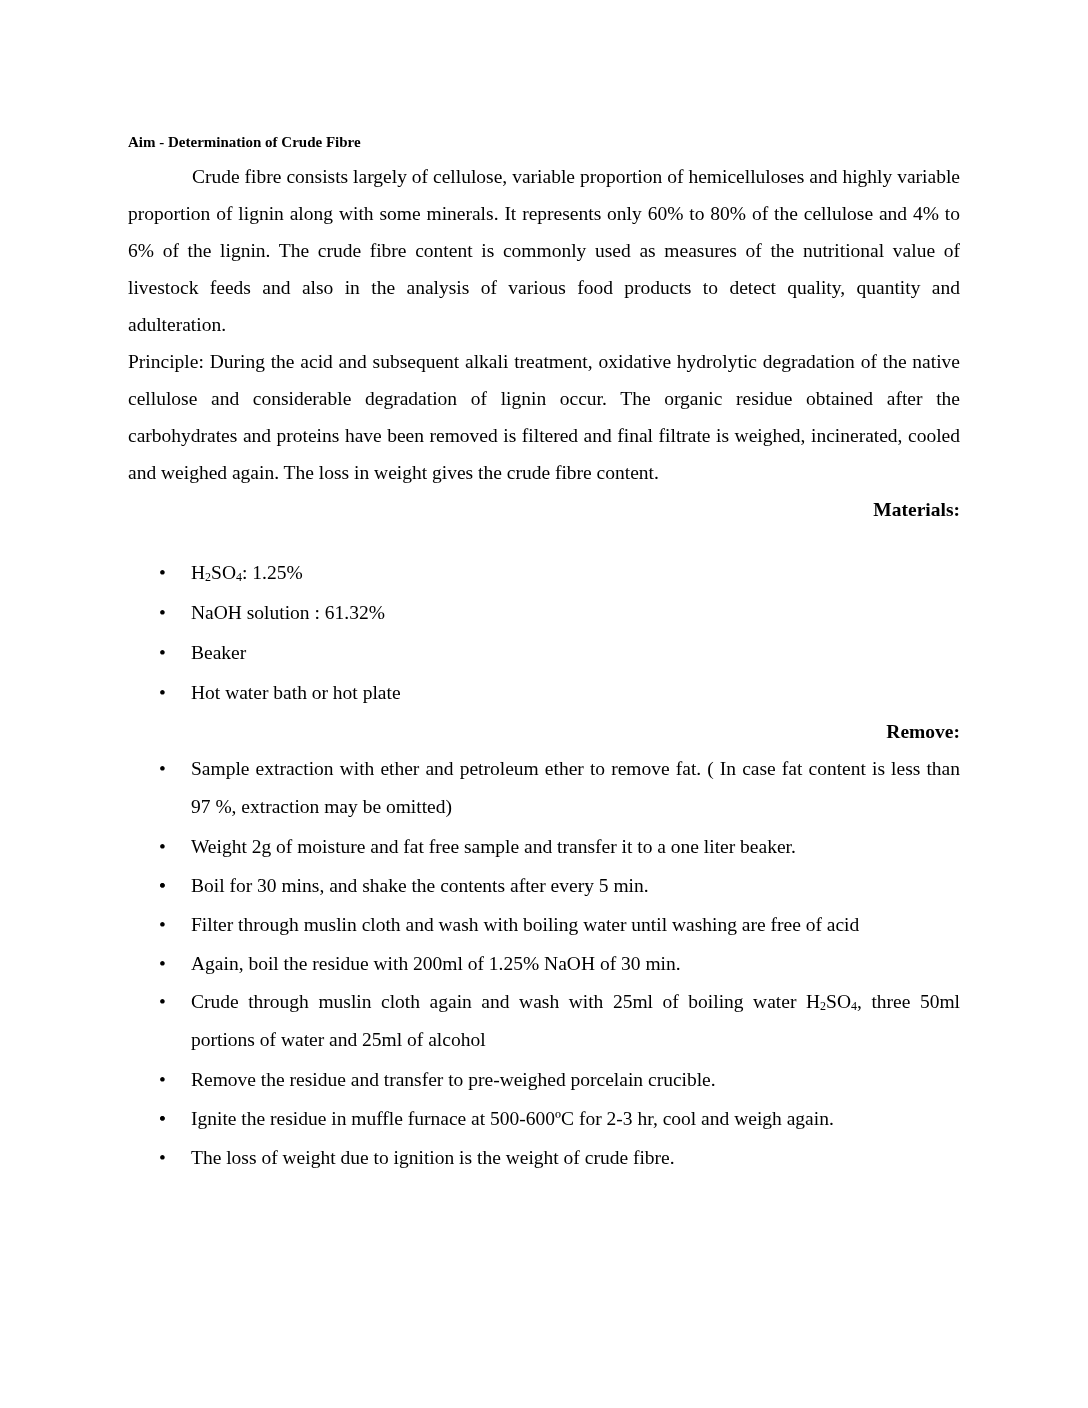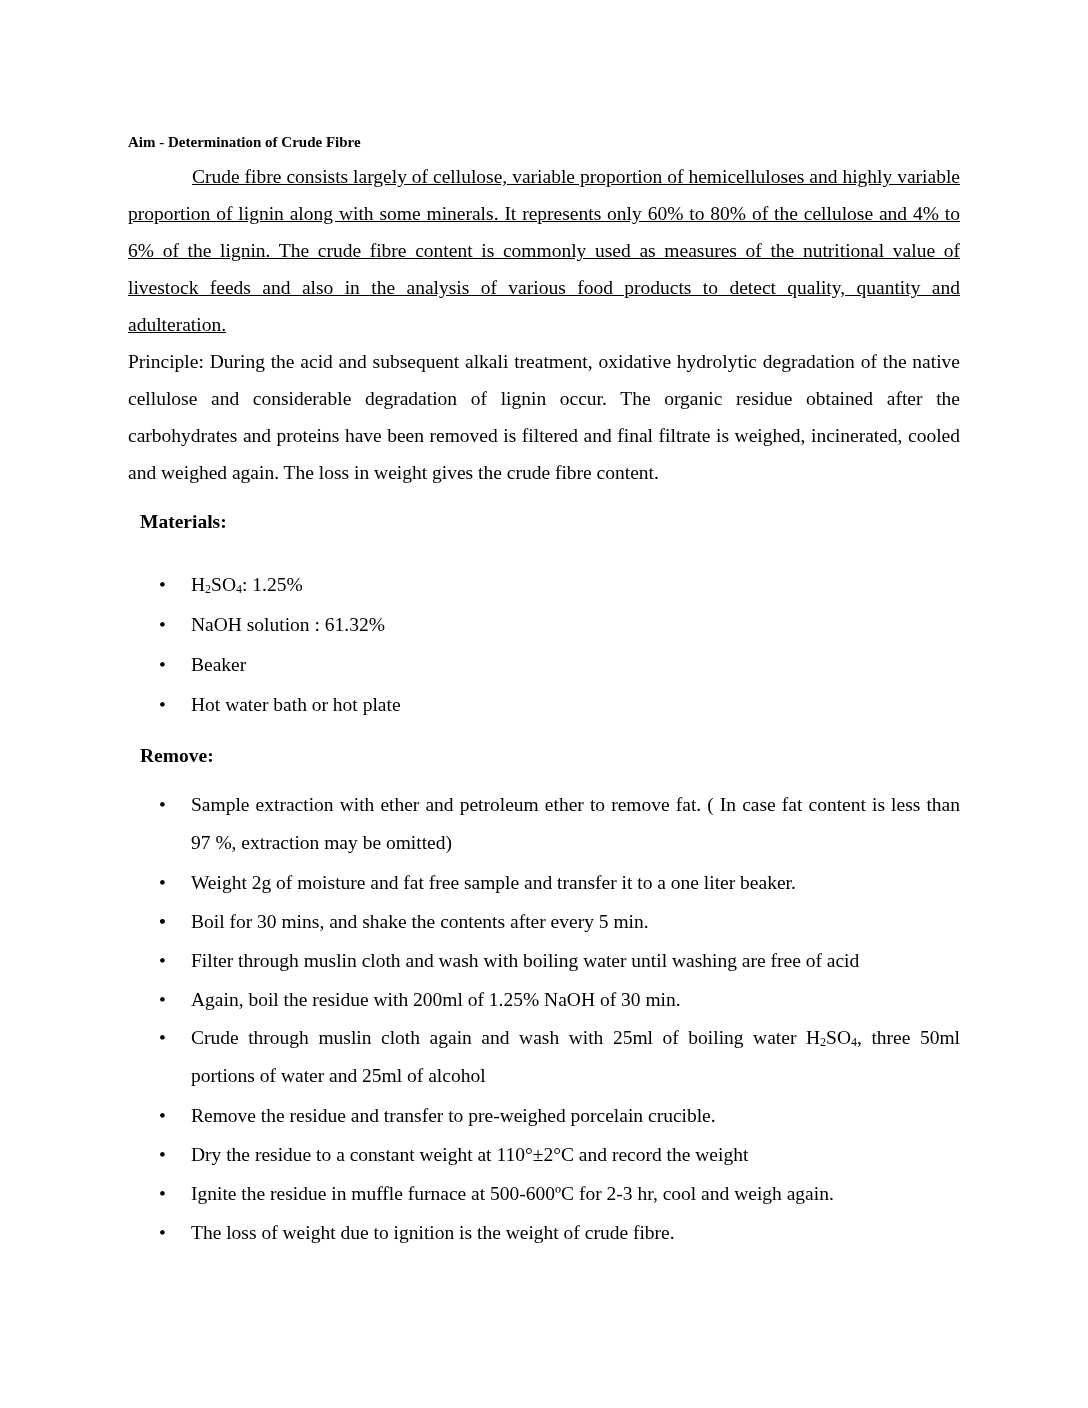--- a/index.html
+++ b/index.html
@@ -1,24 +1,24 @@
 <!DOCTYPE html>
 <html><head>
 <meta charset="utf-8">
 <style>
   html, body { margin: 0; padding: 0; background: #ffffff; }
   body { width: 1088px; height: 1408px; position: relative; overflow: hidden;
          font-family: "Liberation Serif", "DejaVu Serif", serif; color: #000; }
   .page { position: absolute; left: 128px; top: 126px; width: 832px; font-size: 19.5px; }
   .line { line-height: 37px; }
   .just { text-align: justify; }
-  .indent { text-indent: 64px; text-decoration: underline; }
+  .indent { text-indent: 64px; }
   h1 { font-size: 15px; font-weight: bold; margin: 0; line-height: 32px; }
   b { font-weight: normal; }
-  .heading { font-weight: bold; line-height: 37px; margin: 12px; }
+  .heading { font-weight: bold; line-height: 37px; margin: 0; text-align: right; }
   ul { list-style: none; margin: 0; padding: 0; }
   li { position: relative; padding-left: 63px; line-height: 37.5px; text-align: justify; }
   li .bullet { position: absolute; left: 31px; top: 0; }
   .materials { margin-top: 25px; }
   .materials li { line-height: 40px; }
   .method li { line-height: 39px; }
   .method li.two { line-height: 37.5px; margin-bottom: 2px; }
   sub { font-size: 12px; vertical-align: -2px; line-height: 0; }
 </style>
 </head>
@@ -42,17 +42,17 @@
   <p class="heading">Remove:</p>
   <ul class="method">
     <li class="two"><span class="bullet">•</span><span>Sample extraction with ether and petroleum ether to remove fat. ( In case fat content is less than 97 %, extraction may be omitted)</span></li>
     <li><span class="bullet">•</span><span>Weight 2g of moisture and fat free sample and transfer it to a one liter beaker.</span></li>
     <li><span class="bullet">•</span></li>
     <li><span class="bullet">•</span><span>Boil for 30 mins, and shake the contents after every 5 min.</span></li>
     <li><span class="bullet">•</span><span>Filter through muslin cloth and wash with boiling water until washing are free of acid</span></li>
     <li><span class="bullet">•</span><span>Again, boil the residue with 200ml of 1.25% NaOH of 30 min.</span></li>
     <li class="two"><span class="bullet">•</span><span>Crude through muslin cloth again and wash with 25ml of boiling water H</span><sub>2</sub><span>SO</span><sub>4</sub><span>, three 50ml portions of water and 25ml of alcohol</span></li>
     <li><span class="bullet">•</span><span>Remove the residue and transfer to pre-weighed porcelain crucible.</span></li>
-    <li><span class="bullet">•</span><span>Dry the residue to a constant weight at 110°±2°C and record the weight</span></li>
+    <li><span class="bullet">•</span></li>
     <li><span class="bullet">•</span><span>Ignite the residue in muffle furnace at 500-600ºC for 2-3 hr, cool and weigh again.</span></li>
     <li><span class="bullet">•</span><span>The loss of weight due to ignition is the weight of crude fibre.</span></li>
   </ul>
 </div>
 
 </body></html>

